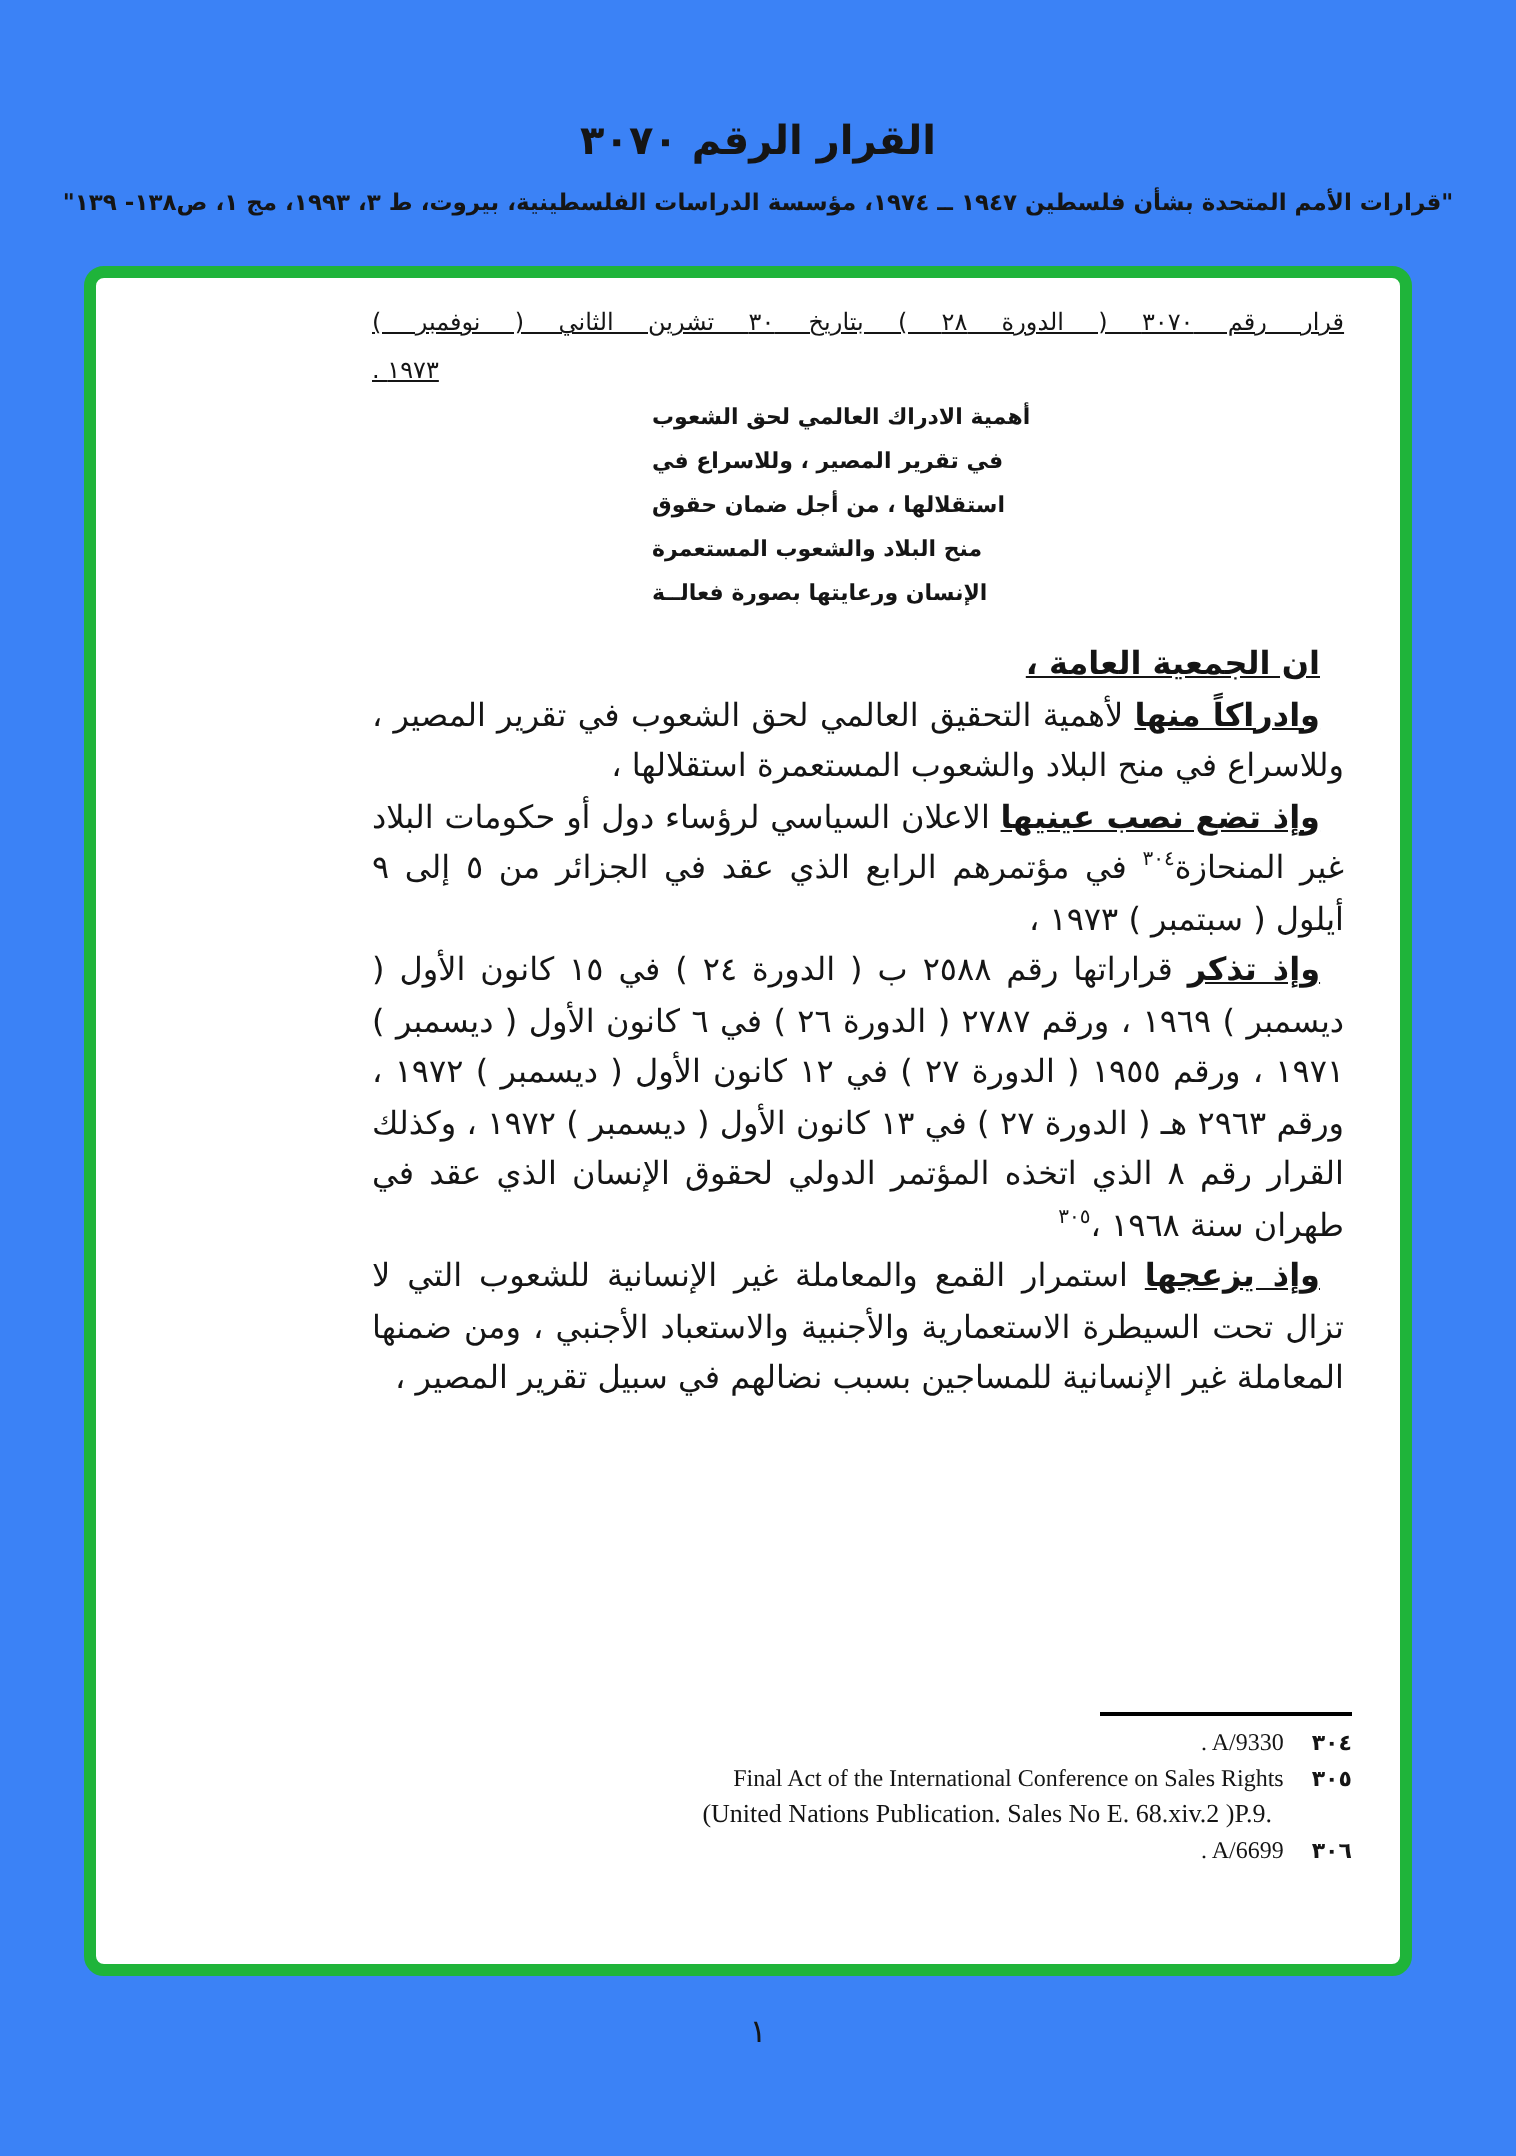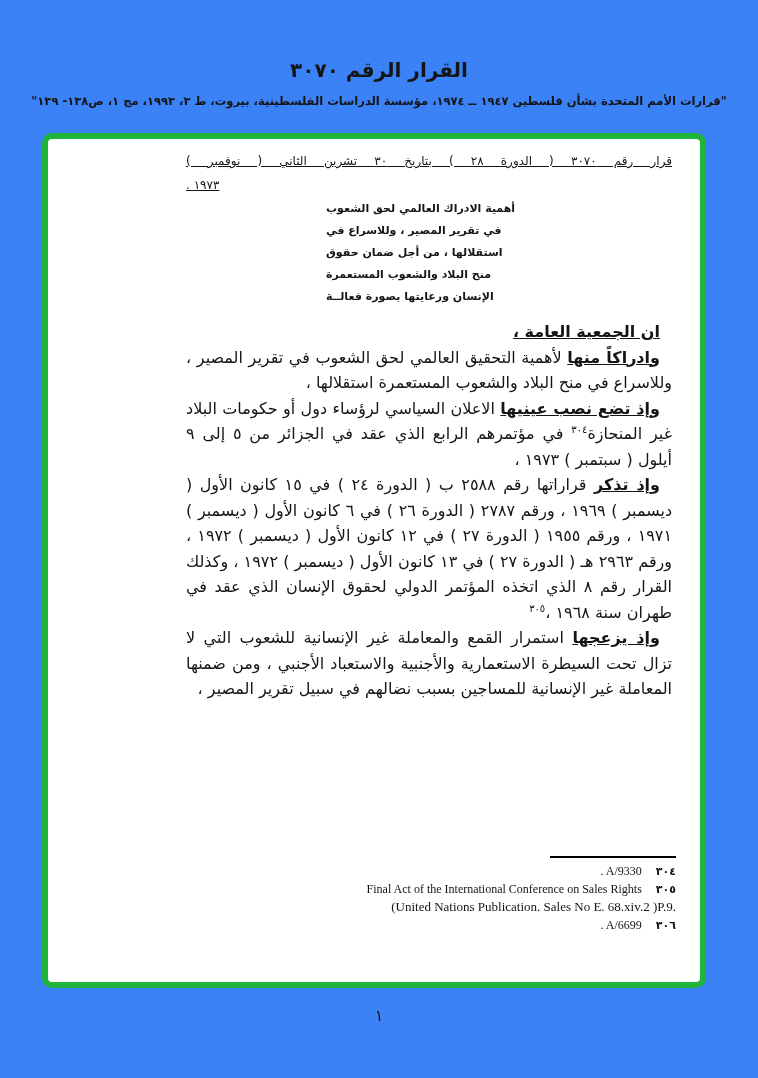--- a/index.html
+++ b/index.html
@@ -36,21 +36,21 @@
     max-height:532px; overflow:hidden;
   }
   .body-text p { margin:0; text-indent:12px; }
   .lead { font-weight:bold;text-decoration:underline; }
   .body-text sup { font-size:10px; line-height:0; }
   .fn-sep { position:absolute; left:550px; top:856px; width:126px; height:2px; background:#000; }
   .footnotes { position:absolute; top:862px; right:82px; width:430px; direction:rtl; }
   .fn-row { display:flex; justify-content:flex-start; align-items:baseline; gap:14px; height:18px; line-height:18px; }
   .fn-num { font-size:11px; font-weight:bold; flex:none; }
   .fn-latin { font-family:"Liberation Serif", serif; font-size:12px; direction:ltr; unicode-bidi:isolate; }
-  .fn-line2 { height:18px; line-height:18px; direction:ltr; text-align:right;
+  .fn-line2 { height:18px; line-height:18px; margin-right:40px; direction:ltr; text-align:right;
               font-family:"Liberation Serif", serif; font-size:13px; }
   .page-num { position:absolute; top:1006px; left:0; width:100%; text-align:center; font-size:16px; }
 </style>
 </head>
 <body>
 
 <div class="page">
 
   <div class="header-title">القرار الرقم ٣٠٧٠</div>
   <div class="header-source">"قرارات الأمم المتحدة بشأن فلسطين ١٩٤٧ ــ ١٩٧٤، مؤسسة الدراسات الفلسطينية، بيروت، ط ٣، ١٩٩٣، مج ١، ص١٣٨- ١٣٩"</div>

